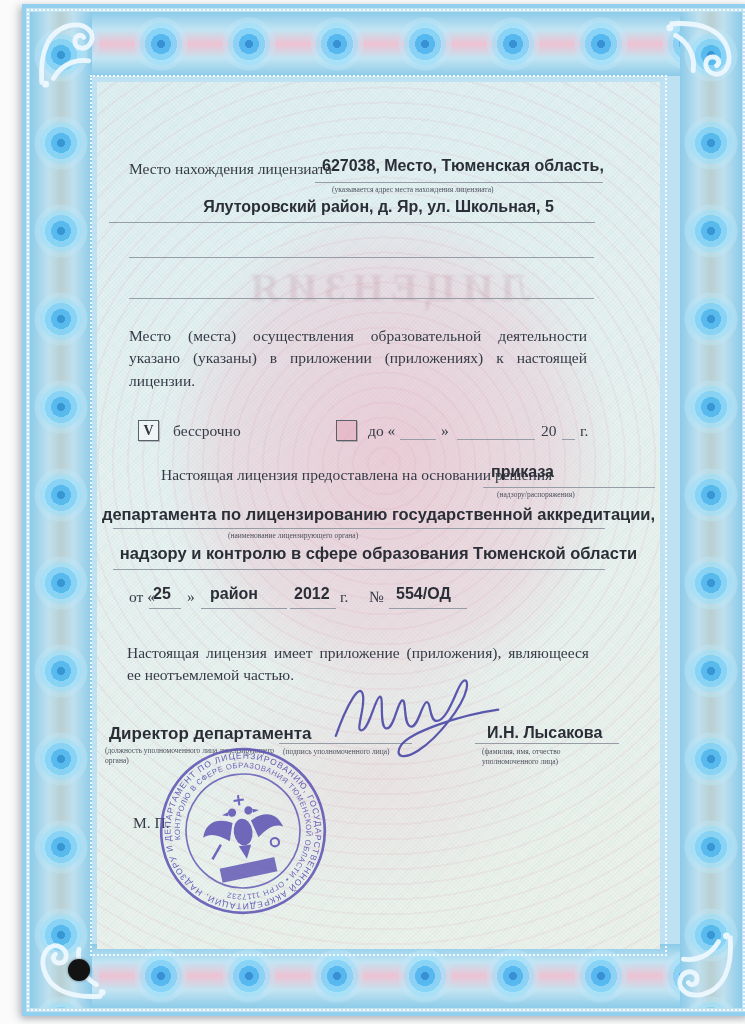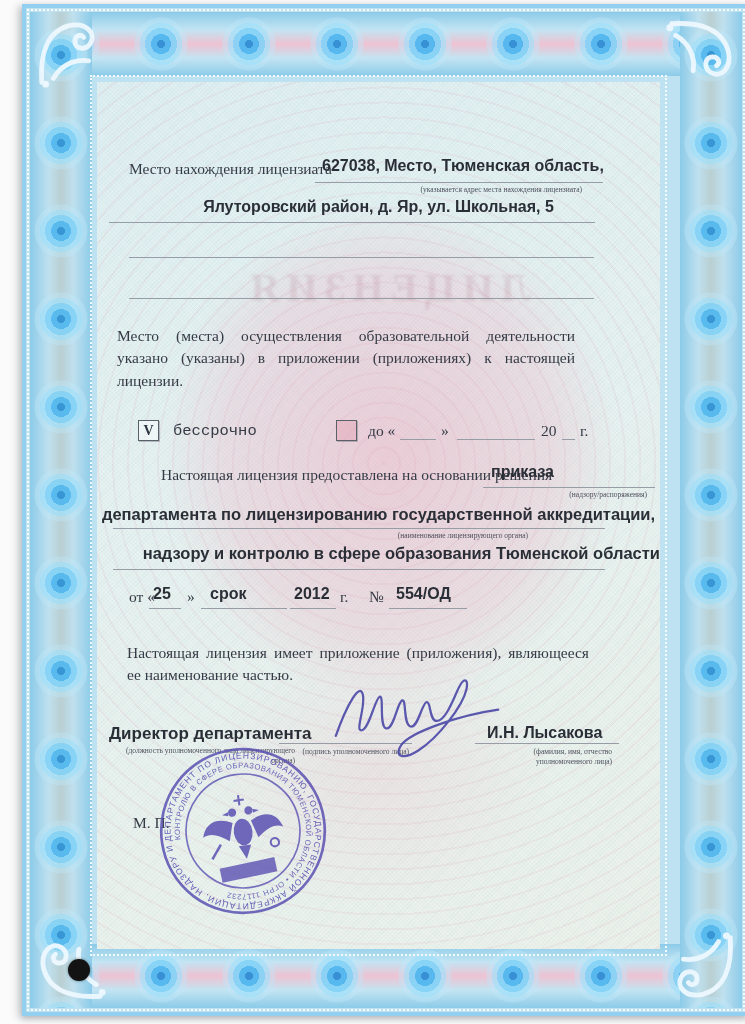--- a/index.html
+++ b/index.html
@@ -52,21 +52,21 @@
       repeating-linear-gradient(-45deg, rgba(170,205,210,.14) 0 1px, transparent 1px 3px),
       linear-gradient(160deg,#dcedf0 0%,#e4f0ee 45%,#eaf0e8 100%);
   }
   .inner::before{
     content:"";position:absolute;inset:-7px;border:2px dotted #f2fbff;pointer-events:none;
   }
   
   .abs{position:absolute;}
   .t{font-family:"Liberation Serif",serif;font-size:15.5px;color:#353b46;white-space:nowrap;}
   .b{font-family:"Liberation Sans",sans-serif;font-weight:700;font-size:16px;color:#2a2e36;white-space:nowrap;}
-  .cap{font-family:"Liberation Serif",serif;font-size:7.5px;color:#4c4f5c;text-align:right;line-height:1.3;white-space:normal;}
+  .cap{font-family:"Liberation Serif",serif;font-size:7.5px;color:#4c4f5c;text-align:left;line-height:1.3;white-space:normal;}
   .rule{position:absolute;height:1px;background:#979da6;}
   .para{font-family:"Liberation Serif",serif;font-size:15.5px;color:#353b46;text-align:justify;line-height:1.45;white-space:normal;}
   .center{text-align:center;}
   .cb{position:absolute;width:19px;height:19px;border:1.5px solid #5a5f68;background:rgba(250,252,252,.55);
       box-shadow:1px 1px 0 rgba(90,95,105,.35);display:flex;align-items:center;justify-content:center;
       font-family:"Liberation Serif",serif;font-weight:700;font-size:14px;color:#2f3540;}
   .cb.empty{background:rgba(228,156,176,.38);}
   .watermark{
     font-weight:700;font-size:40px;letter-spacing:7px;color:rgba(158,76,98,.13);
     transform:scaleX(-1);filter:blur(1px);font-family:"Liberation Serif",serif;text-align:center;
@@ -123,60 +123,60 @@
       <div class="abs t" style="left:32px;top:78px;">Место нахождения лицензиата</div>
       <div class="abs b" style="left:225px;top:75px;">627038, Место, Тюменская область,</div>
       <div class="rule" style="left:218px;top:100px;width:288px;"></div>
       <div class="abs cap" style="left:235px;top:103px;width:250px;">(указывается адрес места нахождения лицензиата)</div>
       <div class="abs b center" style="left:0;top:116px;width:563px;">Ялуторовский район, д. Яр, ул. Школьная, 5</div>
       <div class="rule" style="left:12px;top:140px;width:486px;"></div>
 
       <div class="rule" style="left:32px;top:175px;width:465px;"></div>
       <div class="rule" style="left:32px;top:216px;width:465px;"></div>
 
-      <div class="abs para" style="left:20px;top:243px;width:458px;">Место (места) осуществления образовательной деятельности указано (указаны) в приложении (приложениях) к настоящей лицензии.</div>
+      <div class="abs para" style="left:32px;top:243px;width:458px;">Место (места) осуществления образовательной деятельности указано (указаны) в приложении (приложениях) к настоящей лицензии.</div>
 
       <div class="cb" style="left:41px;top:338px;">
           <span>V</span>
         </div>
-      <div class="abs t" style="left:76px;top:340px;font-family:Liberation Mono, monospace;">бессрочно</div>
+      <div class="abs t" style="left:76px;top:340px;">бессрочно</div>
       <div class="cb empty" style="left:239px;top:338px;"></div>
       <div class="abs t" style="left:271px;top:340px;">до «</div>
       <div class="rule" style="left:303px;top:357px;width:36px;"></div>
       <div class="abs t" style="left:344px;top:340px;">»</div>
       <div class="rule" style="left:360px;top:357px;width:78px;"></div>
       <div class="abs t" style="left:444px;top:340px;">20</div>
       <div class="rule" style="left:465px;top:357px;width:13px;"></div>
       <div class="abs t" style="left:483px;top:340px;">г.</div>
 
       <div class="abs t" style="left:32px;top:384px;margin-left:32px;">Настоящая лицензия предоставлена на основании решения</div>
       <div class="abs b" style="left:394px;top:381px;">приказа</div>
       <div class="rule" style="left:386px;top:405px;width:172px;"></div>
       <div class="abs cap" style="left:400px;top:408px;width:150px;">(надзору/распоряжения)</div>
 
       <div class="abs b center" style="left:0;top:423px;width:563px;font-size:16.5px;">департамента по лицензированию государственной аккредитации,</div>
       <div class="rule" style="left:16px;top:446px;width:492px;"></div>
       <div class="abs cap" style="left:131px;top:449px;width:300px;">(наименование лицензирующего органа)</div>
-      <div class="abs b center" style="left:0;top:462px;width:563px;font-size:16.5px;text-align:right;">надзору и контролю в сфере образования Тюменской области</div>
+      <div class="abs b center" style="left:0;top:462px;width:563px;font-size:16.5px;">надзору и контролю в сфере образования Тюменской области</div>
       <div class="rule" style="left:16px;top:487px;width:492px;"></div>
 
       <div class="abs t" style="left:32px;top:506px;text-align:center;">от «</div>
       <div class="abs b" style="left:56px;top:503px;text-align:center;">25</div>
       <div class="rule" style="left:52px;top:526px;width:32px;"></div>
       <div class="abs t" style="left:90px;top:506px;">»</div>
-      <div class="abs b" style="left:113px;top:503px;">срок</div>
+      <div class="abs b" style="left:113px;top:503px;">район</div>
       <div class="rule" style="left:104px;top:526px;width:86px;"></div>
       <div class="abs b" style="left:197px;top:503px;">2012</div>
       <div class="rule" style="left:193px;top:526px;width:46px;"></div>
       <div class="abs t" style="left:243px;top:506px;">г.</div>
       <div class="abs t" style="left:272px;top:506px;">№</div>
       <div class="abs b" style="left:299px;top:503px;">554/ОД</div>
       <div class="rule" style="left:292px;top:526px;width:78px;"></div>
 
-      <div class="abs para" style="left:30px;top:560px;width:462px;">Настоящая лицензия имеет приложение (приложения), являющееся ее наименование частью.</div>
+      <div class="abs para" style="left:30px;top:560px;width:462px;">Настоящая лицензия имеет приложение (приложения), являющееся ее неотъемлемой частью.</div>
 
       <div class="abs cap" style="left:8px;top:664px;width:190px;">(должность уполномоченного лица лицензирующего органа)</div>
       <div class="abs b" style="left:12px;top:642px;font-size:17px;">Директор департамента</div>
 
       <div class="abs sigwrap" style="left:225px;top:596px;width:190px;height:84px;">
         <svg viewBox="0 0 190 90" width="190" height="84">
           <path d="M8,62 C20,28 34,4 37,18 C40,32 28,58 36,56 C44,54 50,22 55,20 C60,18 54,52 62,54 C70,56 74,26 79,24 C84,22 80,50 88,52 C96,54 100,28 105,26 C110,24 108,46 116,46 C126,46 134,22 140,10 C146,-2 150,2 148,12 C144,30 118,64 96,78 C80,88 70,84 78,72 C88,58 140,40 182,34" stroke="#4a47a6" stroke-width="2.4" fill="none" stroke-linecap="round" opacity=".9"></path>
         </svg>
       </div>
       <div class="rule" style="left:182px;top:661px;width:133px;"></div>

